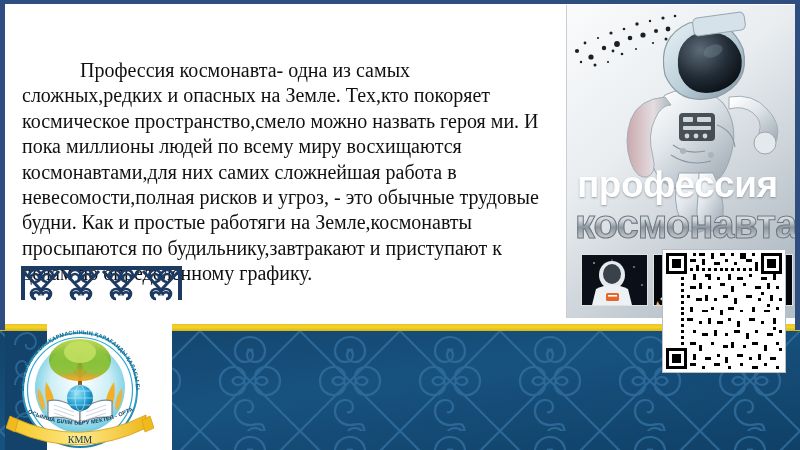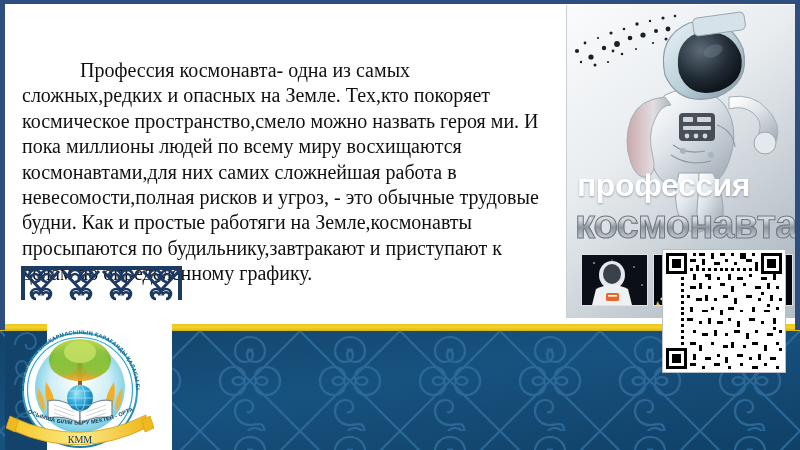--- a/index.html
+++ b/index.html
@@ -39,21 +39,21 @@
       background:linear-gradient(180deg,#e8c621 0%,#f6d32a 45%,#d9b415 100%);}
   .left-strip .lp{position:absolute;left:0;top:7px;width:42px;height:119px;background:#17527f;}
   
   .emblem-panel{position:absolute;left:47px;top:324px;width:125px;height:126px;background:#ffffff;z-index:22;}
 
   
   .photo-card{position:absolute;left:566px;top:5px;width:228px;height:313px;
       background:linear-gradient(160deg,#f4f6f8 0%,#e6eaee 40%,#c9d0d6 75%,#b9c2c9 100%);
       overflow:hidden;border-left:1px solid #c9ced3;z-index:25;}
   .photo-title1{position:absolute;left:10px;top:163px;width:216px;
-      font-family:"Liberation Sans",sans-serif;font-weight:bold;font-size:32px;
+      font-family:"Liberation Sans",sans-serif;font-weight:bold;font-size:37px;
       letter-spacing:-0.5px;color:#ffffff;line-height:34px;
       text-shadow:0 1px 2px rgba(90,100,110,.55);}
   .photo-title2{position:absolute;left:8px;top:198px;width:240px;
       font-family:"Liberation Sans",sans-serif;font-weight:bold;font-size:40px;
       letter-spacing:-1px;line-height:42px;
       background:linear-gradient(180deg,#fdfdfd 0%,#cfd5da 42%,#8d969e 58%,#e9edf0 100%);
       -webkit-background-clip:text;background-clip:text;color:transparent;
       -webkit-text-stroke:1px #6f7880;}
   .thumbs{position:absolute;left:14px;top:249px;width:212px;height:50px;display:flex;gap:5px;}
   .thumb{width:66px;height:50px;border:1px solid #dfe3e6;overflow:hidden;background:#05070d;}

